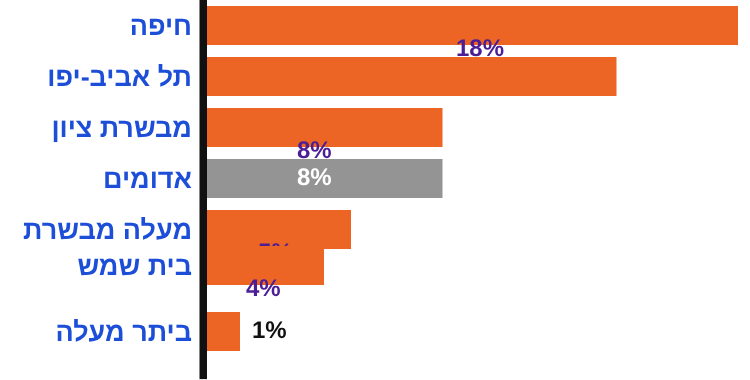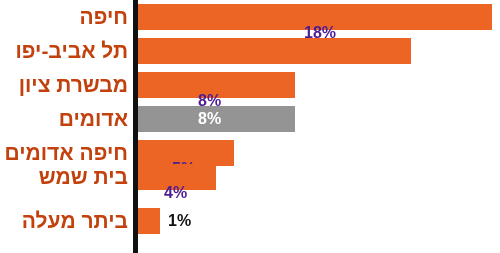--- a/index.html
+++ b/index.html
@@ -36,23 +36,23 @@
   .cat-label {
     position: absolute;
     right: 372px;   
     top: 0;
     height: 34px;
     line-height: 34px;
     white-space: nowrap;
     direction: rtl;
     unicode-bidi: bidi-override;
     text-align: left;
-    font-size: 21px;
+    font-size: 18px;
     font-weight: bold;
-    color: #c2410c;
+    color: #1d4ed8;
     letter-spacing: 0px;
   }
   .bar {
     position: absolute;
     left: 138px;
     top: 4px;
     height: 26px;
   }
   .bar-orange { background: #ec6524; }
   .bar-gray   { background: #949494; }
@@ -102,21 +102,21 @@
     <div class="val-inside val-dark" style="left:198px;">8%</div>
   </div>
 
   <div class="row" style="top:102px;">
     <div class="cat-label">אדומים</div>
     <div class="bar bar-gray" style="width:157px;"></div>
     <div class="val-inside val-light" style="left:198px;">8%</div>
   </div>
 
   <div class="row" style="top:136px;">
-    <div class="cat-label">חיפה אדומים</div>
+    <div class="cat-label">מעלה מבשרת</div>
     <div class="bar bar-orange" style="width:96px;"></div>
     <div class="val-inside val-dark" style="left:172px;">5%</div>
   </div>
 
   <div class="row" style="top:160px;">
     <div class="cat-label">בית שמש</div>
     <div class="bar bar-orange" style="width:78px;"></div>
     <div class="val-inside val-dark" style="left:164px;">4%</div>
   </div>
 

